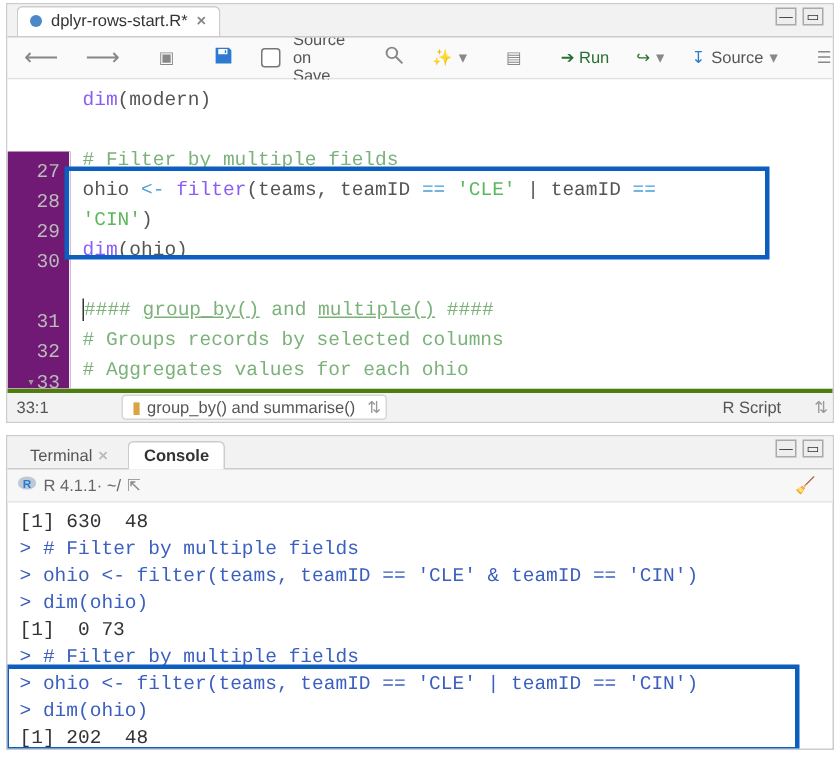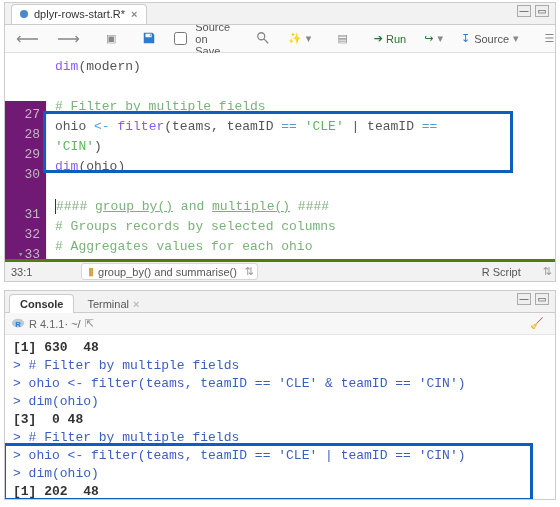--- a/index.html
+++ b/index.html
@@ -152,21 +152,21 @@
   .console-header .spacer { flex:1; }
 
   .console-body {
     flex:1; padding:4px 8px;
     font-family:"Menlo","Consolas","Courier New", monospace;
     font-size:13px; line-height:18px;
     color:#333; white-space:pre; overflow:hidden;
     position:relative;
   }
   .con-prompt { color:#3b5fbf; }
-  .con-out { color:#333;font-weight:bold; }
+  .con-out { color:#333; }
 
   svg.icon { width:14px; height:14px; }
 </style>
 </head>
 <body>
 
 <div class="pane editor-pane">
 
   <div class="tabbar">
     <div class="tab">
@@ -279,22 +279,22 @@
     <span class="spacer"></span>
     <span class="rscript">
       <span>R Script</span>
       <span class="updown">⇅</span>
     </span>
   </div>
 </div>
 
 <div class="pane console-pane">
   <div class="ctabbar">
+    <div class="ctab"><span>Terminal</span><span class="grey-x">×</span></div>
     <div class="ctab active"><span>Console</span></div>
-    <div class="ctab"><span>Terminal</span><span class="grey-x">×</span></div>
     <div class="winbtns">
       <div class="winbtn">—</div>
       <div class="winbtn">▭</div>
     </div>
   </div>
   <div class="console-header">
     <span class="rlogo">
       <svg class="icon" viewBox="0 0 16 16">
           <ellipse cx="8" cy="8" rx="7" ry="5" fill="#bfc9d4"></ellipse>
           <text x="8" y="12" text-anchor="middle" font-size="9" font-weight="bold" fill="#2d7bd1">R</text>
@@ -305,21 +305,21 @@
     <span class="ext-icon">⇱</span>
     <span class="spacer"></span>
     <span class="tb-btn">
         <span style="color:#999;">🧹</span>
       </span>
   </div>
   <div class="console-body"><span class="con-out">[1] 630  48</span>
 <span class="con-prompt">&gt; </span><span class="con-prompt"># Filter by multiple fields</span>
 <span class="con-prompt">&gt; </span><span class="con-prompt">ohio &lt;- filter(teams, teamID == 'CLE' &amp; teamID == 'CIN')</span>
 <span class="con-prompt">&gt; </span><span class="con-prompt">dim(ohio)</span>
-<span class="con-out">[3]  0 48</span>
+<span class="con-out">[1]  0 73</span>
 <span class="con-prompt">&gt; </span><span class="con-prompt"># Filter by multiple fields</span>
 <span class="con-prompt">&gt; </span><span class="con-prompt">ohio &lt;- filter(teams, teamID == 'CLE' | teamID == 'CIN')</span>
 <span class="con-prompt">&gt; </span><span class="con-prompt">dim(ohio)</span>
 <span class="con-out">[1] 202  48</span>
 
     <div class="highlight-box" style="left:-2px; top:108px; width:530px; height:58px;"></div>
   </div>
 </div>
 
 </body></html>

